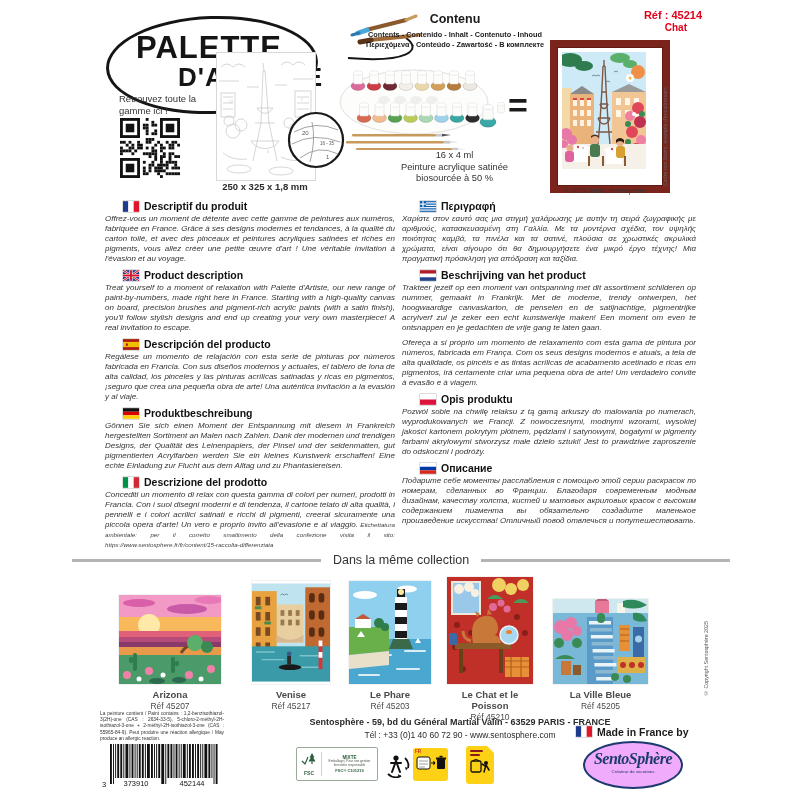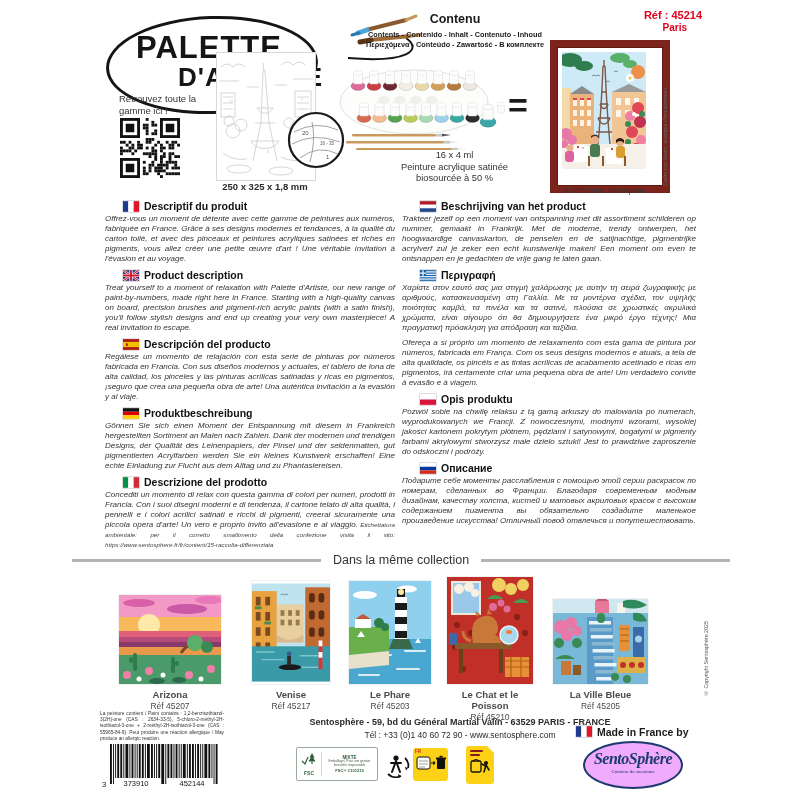--- a/index.html
+++ b/index.html
@@ -508,21 +508,21 @@
         </g>
       <circle cx="16" cy="95" r="1.2" fill="#d94545"></circle>
         <circle cx="50" cy="97" r="1.2" fill="#d94545"></circle>
         <circle cx="21" cy="96" r="1" fill="#bbb"></circle>
     </svg>
   </div>
   <div class="abs side-note">Cadre non fourni, exemple d'encadrement</div>
   <div class="abs frame-copy">© 2025 Studio Sentosphère</div>
   <div class="abs ref">
     <div class="ref-line1">Réf : 45214</div>
-    <div class="ref-line2">Paris</div>
+    <div class="ref-line2">Chat</div>
   </div>
 
   <div class="desc-col left" id="desc-left">
       <section class="desc">
         <div class="desc-head">
           <span class="flag">
             <svg xmlns="http://www.w3.org/2000/svg" viewBox="0 0 3 2">
               <rect width="1" height="2" fill="#1e3a8f"></rect>
               <rect x="1" width="1" height="2" fill="#fff"></rect>
               <rect x="2" width="1" height="2" fill="#e0162b"></rect>
@@ -582,52 +582,52 @@
               <rect x="1" width="1" height="2" fill="#fff"></rect>
               <rect x="2" width="1" height="2" fill="#ce2b37"></rect>
             </svg>
           </span>
           <h3>Descrizione del prodotto</h3>
         </div>
         <p class="desc-body">Concediti un momento di relax con questa gamma di colori per numeri, prodotti in Francia. Con i suoi disegni moderni e di tendenza, il cartone telato di alta qualità, i pennelli e i colori acrilici satinati e ricchi di pigmenti, creerai sicuramente una piccola opera d'arte! Un vero e proprio invito all'evasione e al viaggio.<span class="desc-note"> Etichettatura ambientale: per il corretto smaltimento della confezione visita il sito: https://www.sentosphere.fr/fr/content/15-raccolta-differenziata</span></p>
       </section>
     </div>
   <div class="desc-col right" id="desc-right">
-      <section class="desc">
-        <div class="desc-head">
-          <span class="flag">
-            <svg xmlns="http://www.w3.org/2000/svg" viewBox="0 0 3 2">
-              <rect width="3" height="0.667" fill="#ae1c28"></rect>
-              <rect y="0.667" width="3" height="0.667" fill="#fff"></rect>
-              <rect y="1.334" width="3" height="0.667" fill="#21468b"></rect>
-            </svg>
-          </span>
-          <h3>Beschrijving van het product</h3>
-        </div>
-        <p class="desc-body">Trakteer jezelf op een moment van ontspanning met dit assortiment schilderen op nummer, gemaakt in Frankrijk. Met de moderne, trendy ontwerpen, het hoogwaardige canvaskarton, de penselen en de satijnachtige, pigmentrijke acrylverf zul je zeker een echt kunstwerkje maken! Een moment om even te ontsnappen en je gedachten de vrije gang te laten gaan.</p>
-      </section>
       <section class="desc">
         <div class="desc-head">
           <span class="flag">
             <svg xmlns="http://www.w3.org/2000/svg" viewBox="0 0 27 18">
               <rect width="27" height="18" fill="#0d5eaf"></rect>
               <g fill="#fff">
                 <rect y="2" width="27" height="2"></rect>
                 <rect y="6" width="27" height="2"></rect>
                 <rect y="10" width="27" height="2"></rect>
                 <rect y="14" width="27" height="2"></rect>
               </g>
               <rect width="10" height="10" fill="#0d5eaf"></rect>
               <rect x="4" width="2" height="10" fill="#fff"></rect>
               <rect y="4" width="10" height="2" fill="#fff"></rect>
             </svg>
           </span>
           <h3>Περιγραφή</h3>
         </div>
         <p class="desc-body">Χαρίστε στον εαυτό σας μια στιγμή χαλάρωσης με αυτήν τη σειρά ζωγραφικής με αριθμούς, κατασκευασμένη στη Γαλλία. Με τα μοντέρνα σχέδια, τον υψηλής ποιότητας καμβά, τα πινέλα και τα σατινέ, πλούσια σε χρωστικές ακρυλικά χρώματα, είναι σίγουρο ότι θα δημιουργήσετε ένα μικρό έργο τέχνης! Μια πραγματική πρόσκληση για απόδραση και ταξίδια.</p>
+      </section>
+      <section class="desc">
+        <div class="desc-head">
+          <span class="flag">
+            <svg xmlns="http://www.w3.org/2000/svg" viewBox="0 0 3 2">
+              <rect width="3" height="0.667" fill="#ae1c28"></rect>
+              <rect y="0.667" width="3" height="0.667" fill="#fff"></rect>
+              <rect y="1.334" width="3" height="0.667" fill="#21468b"></rect>
+            </svg>
+          </span>
+          <h3>Beschrijving van het product</h3>
+        </div>
+        <p class="desc-body">Trakteer jezelf op een moment van ontspanning met dit assortiment schilderen op nummer, gemaakt in Frankrijk. Met de moderne, trendy ontwerpen, het hoogwaardige canvaskarton, de penselen en de satijnachtige, pigmentrijke acrylverf zul je zeker een echt kunstwerkje maken! Een moment om even te ontsnappen en je gedachten de vrije gang te laten gaan.</p>
       </section>
       <section class="desc">
         <p class="desc-body">Ofereça a si próprio um momento de relaxamento com esta gama de pintura por números, fabricada em França. Com os seus designs modernos e atuais, a tela de alta qualidade, os pincéis e as tintas acrílicas de acabamento acetinado e ricas em pigmentos, irá certamente criar uma pequena obra de arte! Um verdadeiro convite à evasão e à viagem.</p>
       </section>
       <section class="desc">
         <div class="desc-head">
           <span class="flag">
             <svg xmlns="http://www.w3.org/2000/svg" viewBox="0 0 3 2">
               <rect width="3" height="1" fill="#fff"></rect>
               <rect y="1" width="3" height="1" fill="#dc143c"></rect>

